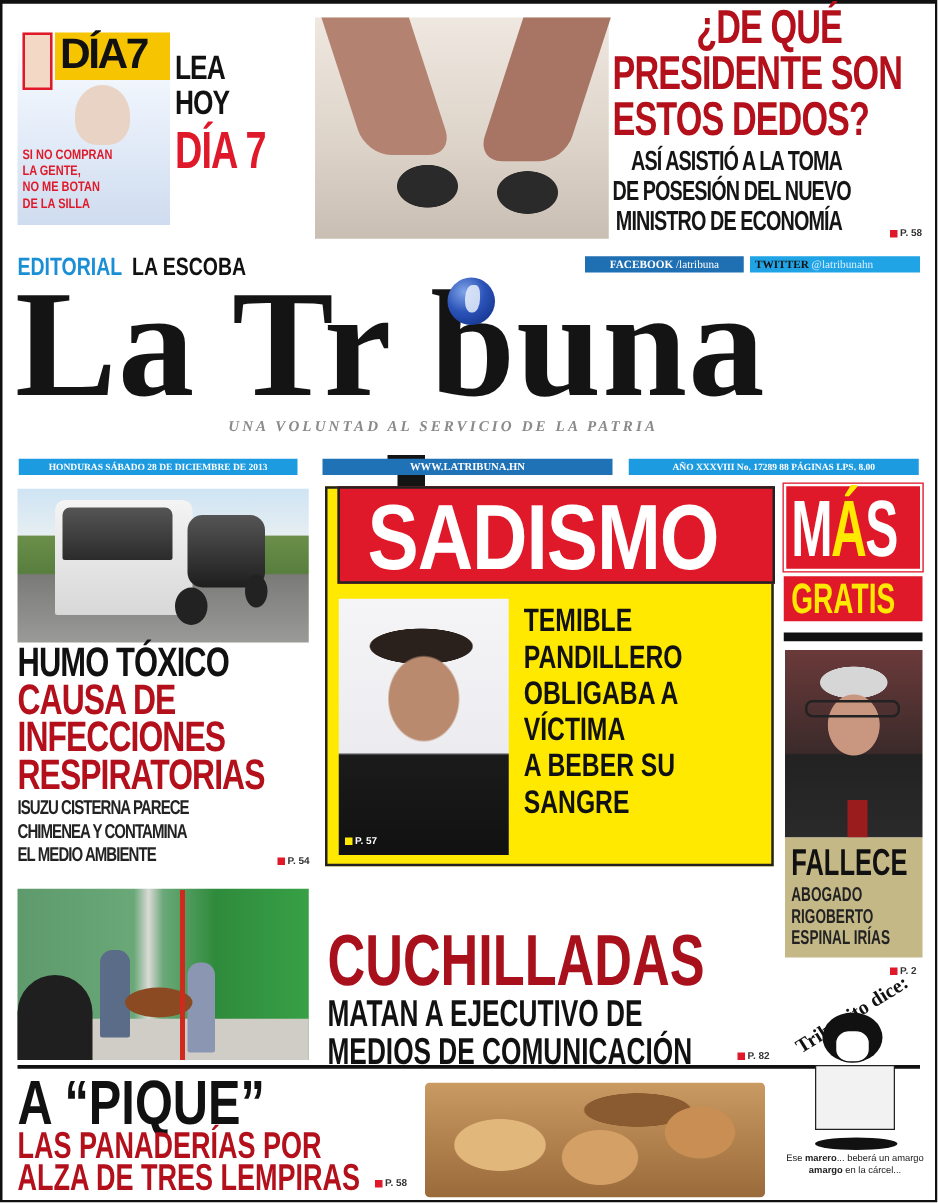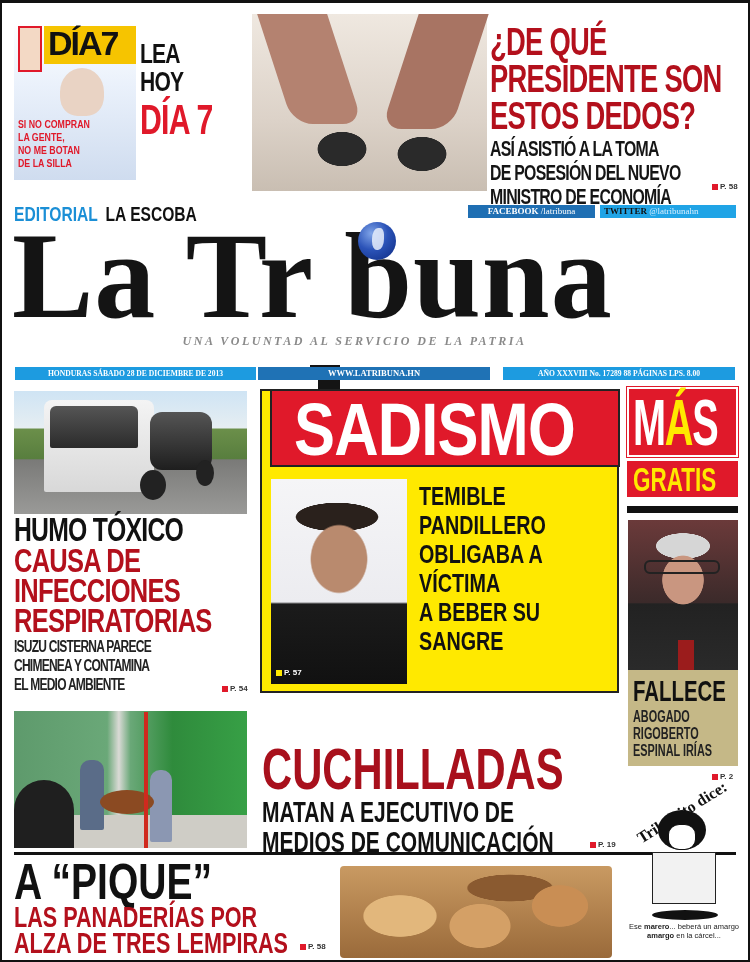--- a/index.html
+++ b/index.html
@@ -22,39 +22,39 @@
   .dia7-cta .l1 { font-size: 27px; font-weight: 900; line-height: 28px; color: #111; transform: scaleX(0.78); }
   .dia7-cta .l2 { font-size: 42px; font-weight: 900; line-height: 44px; color: #e0192a; transform: scaleX(0.72); margin-top: 2px; }
 
   .feet-photo { left: 252px; top: 14px; width: 235px; height: 177px; background:
       radial-gradient(ellipse 40px 28px at 90px 135px, #2a2a2a 60%, transparent 62%),
       radial-gradient(ellipse 40px 28px at 170px 140px, #2a2a2a 60%, transparent 62%),
       linear-gradient(180deg,#efe8e0 0%,#dcd2c8 60%,#c9beb2 100%); }
   .leg1 { left: 275px; top: 14px; width: 70px; height: 110px; background: #b48270; transform: skewX(18deg); border-radius: 0 0 20px 20px; }
   .leg2 { left: 400px; top: 14px; width: 70px; height: 115px; background: #a87463; transform: skewX(-18deg); border-radius: 0 0 20px 20px; }
 
-  .q-head { left: 490px; top: 24px; width: 255px; }
+  .q-head { left: 490px; top: 4px; width: 255px; text-align: right; }
   .q-head .t { font-size: 38px; line-height: 37px; font-weight: 900; color: #b3101c; transform: scaleX(0.72); white-space: nowrap; }
   .q-head .s { font-size: 22px; line-height: 24px; font-weight: 900; color: #151515; transform: scaleX(0.72); white-space: nowrap; }
 
   
   .kicker-ed { left: 14px; top: 203px; font-size: 20px; font-weight: 900; transform: scaleX(0.78); transform-origin: left top; white-space: nowrap; }
   .kicker-ed .e { color: #1b8fd6; }
   .kicker-ed .s { color: #111; margin-left: 10px; }
   .social { top: 205px; height: 13px; font-family: "Liberation Serif", serif; font-size: 9px; font-weight: 700; line-height: 13px; padding: 0 4px; white-space: nowrap; }
   .fb { left: 468px; width: 127px; background: #1f6fb3; color: #fff; text-align: center; }
   .tw { left: 600px; width: 136px; background: #20a4e6; color: #111; }
   .tw .h { color: #d7efff; font-weight: 400; }
   .mast { left: 12px; top: 215px; width: 728px; font-family: "Liberation Serif", serif; font-weight: 700; font-size: 122px; line-height: 122px; color: #141414; letter-spacing: 1px; white-space: nowrap; transform: scaleX(1.0); }
   .globe { left: 358px; top: 222px; width: 38px; height: 38px; border-radius: 50%;
      background: radial-gradient(circle at 35% 30%, #7fa4e8 0%, #2b53b8 45%, #0d2a80 100%); }
   .globe::after { content: ""; position: absolute; left: 14px; top: 6px; width: 12px; height: 22px; background: #e8eefc; border-radius: 50% 30% 50% 40%; opacity: 0.85; }
   .tagline { left: 0; width: 709px; top: 334px; text-align: center; font-family: "Liberation Serif", serif; font-style: italic; font-weight: 700; font-size: 12px; letter-spacing: 2.5px; color: #8a8a8a; }
   .infobar { top: 367px; height: 13px; font-family: "Liberation Serif", serif; font-weight: 700; font-size: 7.6px; color: #fff; line-height: 13px; text-align: center; white-space: nowrap; overflow: hidden; }
-  .ib1 { left: 15px; width: 241px; background: #1d9be0; }
+  .ib1 { left: 15px; width: 223px; background: #1d9be0; }
   .ib2 { left: 258px; width: 232px; background: #1f72b5; font-size: 8.5px; }
   .ib3 { left: 503px; width: 232px; background: #1d9be0; }
 
   
   .truck-photo { left: 14px; top: 391px; width: 233px; height: 123px; background:
       linear-gradient(180deg, #cfe4f4 0%, #e6eef2 30%, #6b8f4a 31%, #587e3e 55%, #7a7a78 56%, #9a9a98 100%); }
   .truck-body { left: 44px; top: 400px; width: 110px; height: 92px; background: linear-gradient(180deg,#f4f4f4,#d8d8d8); border-radius: 8px 8px 2px 2px; }
   .truck-windshield { left: 50px; top: 406px; width: 88px; height: 42px; background: linear-gradient(180deg,#555,#2b2b2b); border-radius: 6px 6px 2px 2px; }
   .truck-tank { left: 150px; top: 412px; width: 62px; height: 58px; background: linear-gradient(180deg,#555,#1e1e1e); border-radius: 12px; }
   .wheel1 { left: 140px; top: 470px; width: 26px; height: 30px; background: #222; border-radius: 50%; }
@@ -240,21 +240,21 @@
   <div class="l">SANGRE</div>
 </div>
 
 <div class="abs cuch">
   <div class="t">CUCHILLADAS</div>
   <div class="s">MATAN A EJECUTIVO DE</div>
   <div class="s">MEDIOS DE COMUNICACIÓN</div>
 </div>
 <div class="abs page-ref ref-cuch">
     <span class="sq"></span>
-    <span>P. 19</span>
+    <span>P. 82</span>
   </div>
 
 <div class="abs mas-box">
   <span><b>M</b><b class="a">Á</b><b>S</b></span>
 </div>
 <div class="abs gratis-box">
     <span>GRATIS</span>
   </div>
 <div class="abs rule-mas"></div>
 

